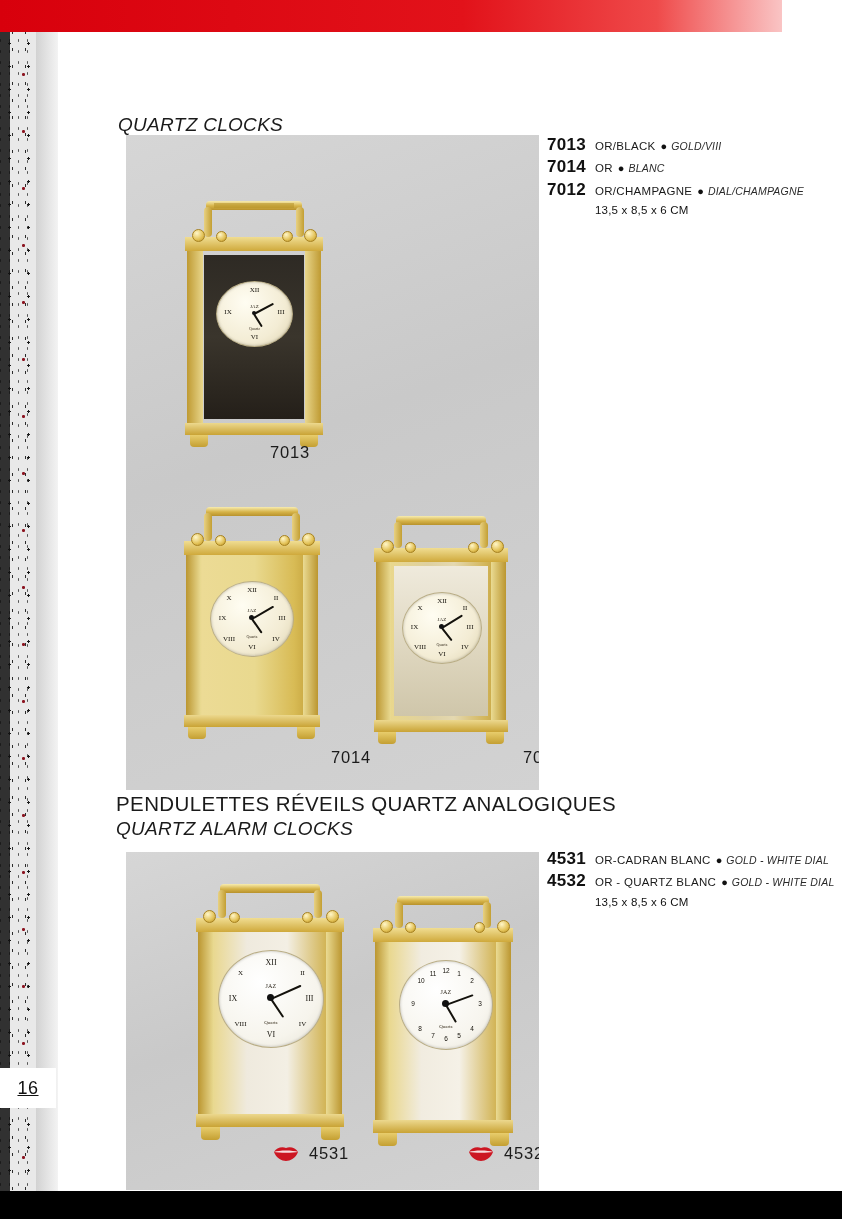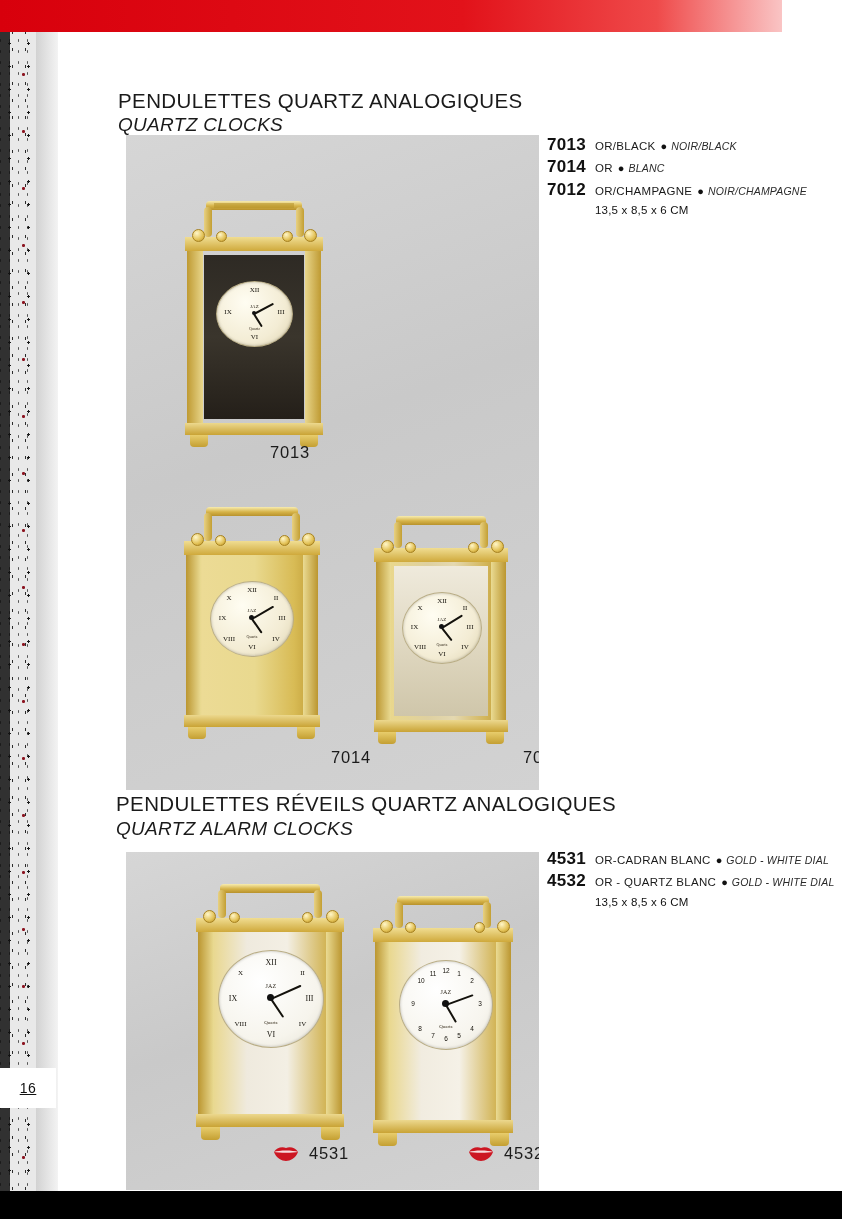--- a/index.html
+++ b/index.html
@@ -74,21 +74,21 @@
 
   
   .page-num {
     position: absolute;
     left: 0; top: 1068px;
     width: 56px; height: 40px;
     background: #ffffff;
     display: flex;
     align-items: center;
     justify-content: center;
-    font-size: 14px;
+    font-size: 18px;
     color: #111;
     letter-spacing: .5px;
     text-decoration: underline;
   }
 
   
   .content {
     position: absolute;
     left: 58px; top: 32px;
     width: 784px; height: 1159px;
@@ -256,41 +256,40 @@
 
   <div class="left-strip">
     <div class="left-strip-inner"></div>
   </div>
   <div class="left-strip-grey"></div>
 
   <div class="page-num">16</div>
 
   <div class="content">
 
-    <div class="section-title title-fr" style="left:60px; top:57px;">PENDULETTES QUARTZ ANALOGIQUES</div>
     <div class="section-title title-en" style="left:60px; top:82px;">QUARTZ CLOCKS</div>
 
     <div class="ref-list" style="left:470px; top:102px;">
       <div class="ref-row">
         <span class="ref-num">7013</span>
         <span class="ref-fr">OR/BLACK</span>
         <span class="ref-dot">●</span>
-        <span class="ref-en">NOIR/BLACK</span>
+        <span class="ref-en">GOLD/VIII</span>
       </div>
       <div class="ref-row">
         <span class="ref-num">7014</span>
         <span class="ref-fr">OR</span>
         <span class="ref-dot">●</span>
         <span class="ref-en">BLANC</span>
       </div>
       <div class="ref-row">
         <span class="ref-num">7012</span>
         <span class="ref-fr">OR/CHAMPAGNE</span>
         <span class="ref-dot">●</span>
-        <span class="ref-en">NOIR/CHAMPAGNE</span>
+        <span class="ref-en">DIAL/CHAMPAGNE</span>
       </div>
       <div class="ref-dims">13,5 x 8,5 x 6 CM</div>
     </div>
 
     <div class="plate" style="left:68px; top:103px; width:413px; height:655px;">
 
       <div class="clock" style="left:42px; top:50px; width:170px; height:280px;">
 
         <div style="position:absolute;left:38px;top:16px;width:96px;height:9px;border-radius:4px;background:linear-gradient(180deg,#f7ecb0,#d6b348 55%,#b8922c);"></div>
         <div style="position:absolute;left:36px;top:22px;width:8px;height:30px;border-radius:4px;background:linear-gradient(90deg,#e8d182,#c39f33);"></div>

